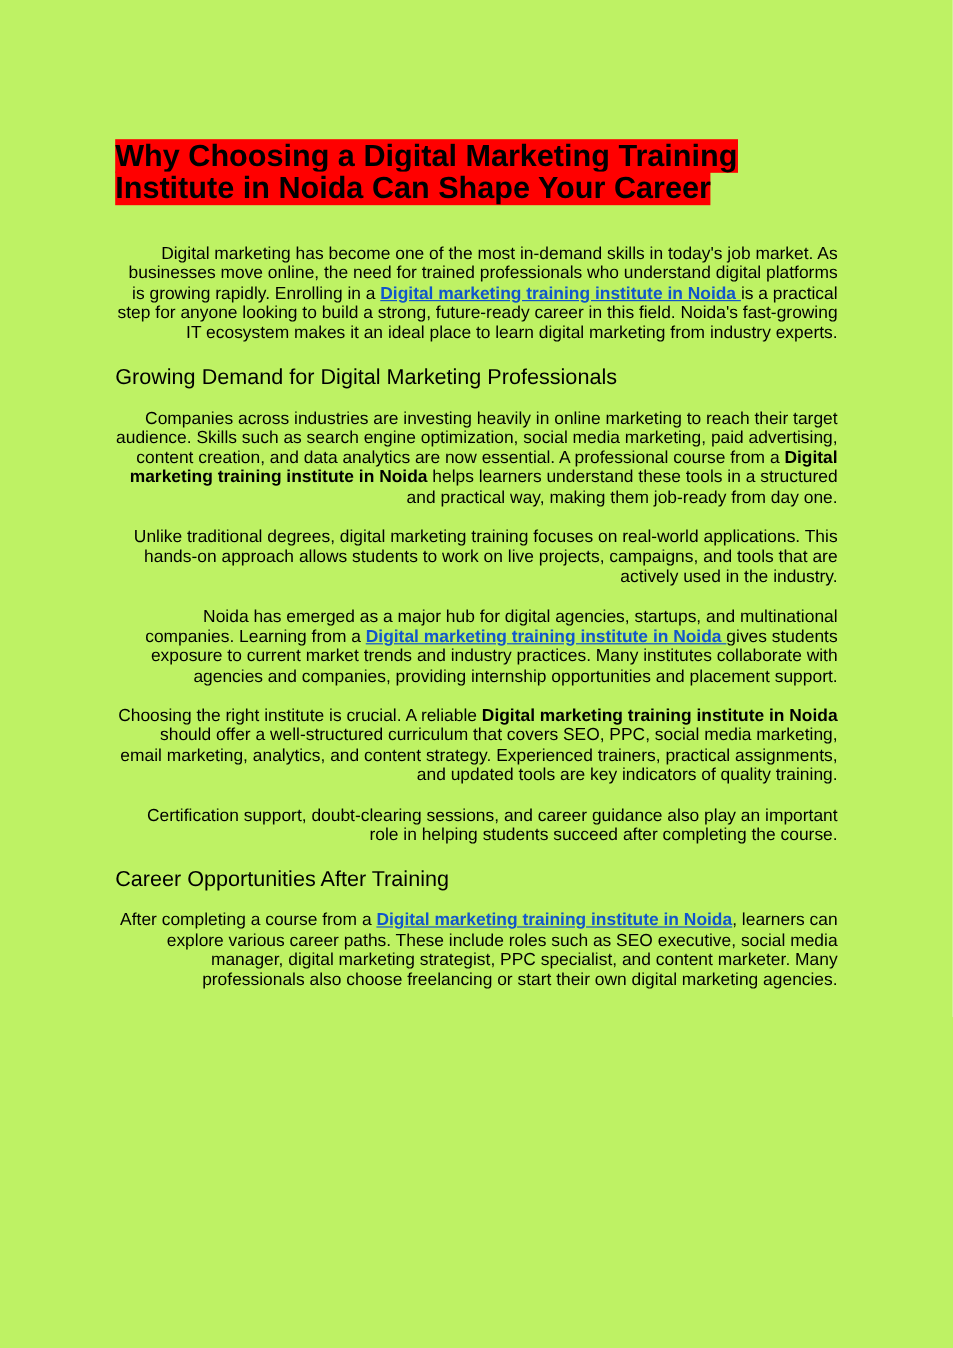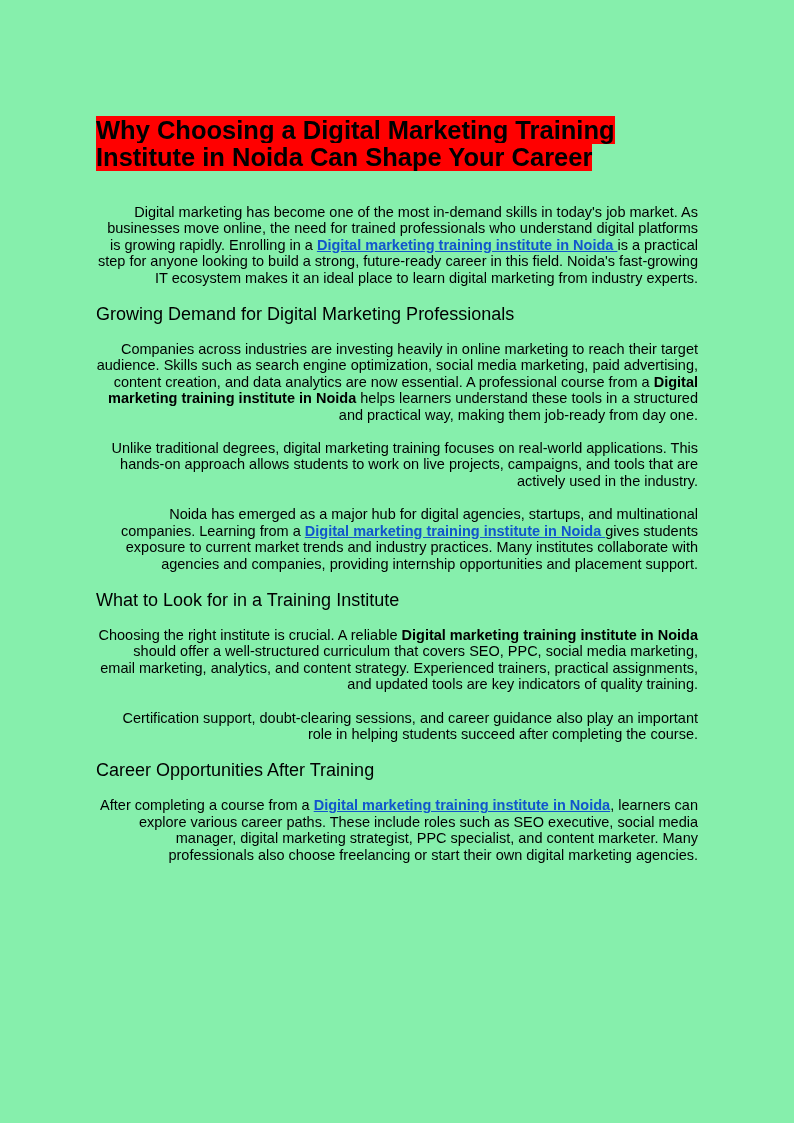--- a/index.html
+++ b/index.html
@@ -7,21 +7,21 @@
   body {
     width: 794px;
     height: 1123px;
     overflow: hidden;
     font-family: "Liberation Sans", sans-serif;
     color: #000000;
   }
   .page {
     width: 794px;
     height: 1123px;
-    background: #86efac;
+    background: #bef264;
     padding: 96px 96px 60px 96px;
   }
   .doc-title {
     font-size: 25.5px;
     line-height: 26.5px;
     font-weight: 700;
     margin: 21px 0 34px 0;
     max-width: 602px;
   }
   .doc-title .hl {
@@ -65,21 +65,20 @@
   <h2 class="section-heading">Growing Demand for Digital Marketing Professionals</h2>
 
   <p class="body-text"><span>Companies across industries are investing heavily in online marketing to reach their target audience. Skills such as search engine optimization, social media marketing, paid advertising, content creation, and data analytics are now essential. A professional course from a </span><span class="bold-phrase">Digital marketing training institute in Noida</span><span> helps learners understand these tools in a structured and practical way, making them job-ready from day one.</span></p>
 
   <p class="body-text">Unlike traditional degrees, digital marketing training focuses on real-world applications. This hands-on approach allows students to work on live projects, campaigns, and tools that are actively used in the industry.</p>
 
 
   <p class="body-text"><span>Noida has emerged as a major hub for digital agencies, startups, and multinational companies. Learning from a </span><a class="doclink">Digital marketing training institute in Noida </a><span>gives students exposure to current market trends and industry practices. Many institutes collaborate with agencies and companies, providing internship opportunities and placement support.</span></p>
 
 
-  <h2 class="section-heading">What to Look for in a Training Institute</h2>
 
   <p class="body-text"><span>Choosing the right institute is crucial. A reliable </span><span class="bold-phrase">Digital marketing training institute in Noida</span><span> should offer a well-structured curriculum that covers SEO, PPC, social media marketing, email marketing, analytics, and content strategy. Experienced trainers, practical assignments, and updated tools are key indicators of quality training.</span></p>
 
   <p class="body-text">Certification support, doubt-clearing sessions, and career guidance also play an important role in helping students succeed after completing the course.</p>
 
   <h2 class="section-heading">Career Opportunities After Training</h2>
 
   <p class="body-text"><span>After completing a course from a </span><a class="doclink">Digital marketing training institute in Noida</a><span>, learners can explore various career paths. These include roles such as SEO executive, social media manager, digital marketing strategist, PPC specialist, and content marketer. Many professionals also choose freelancing or start their own digital marketing agencies.</span></p>
 
 </div>

